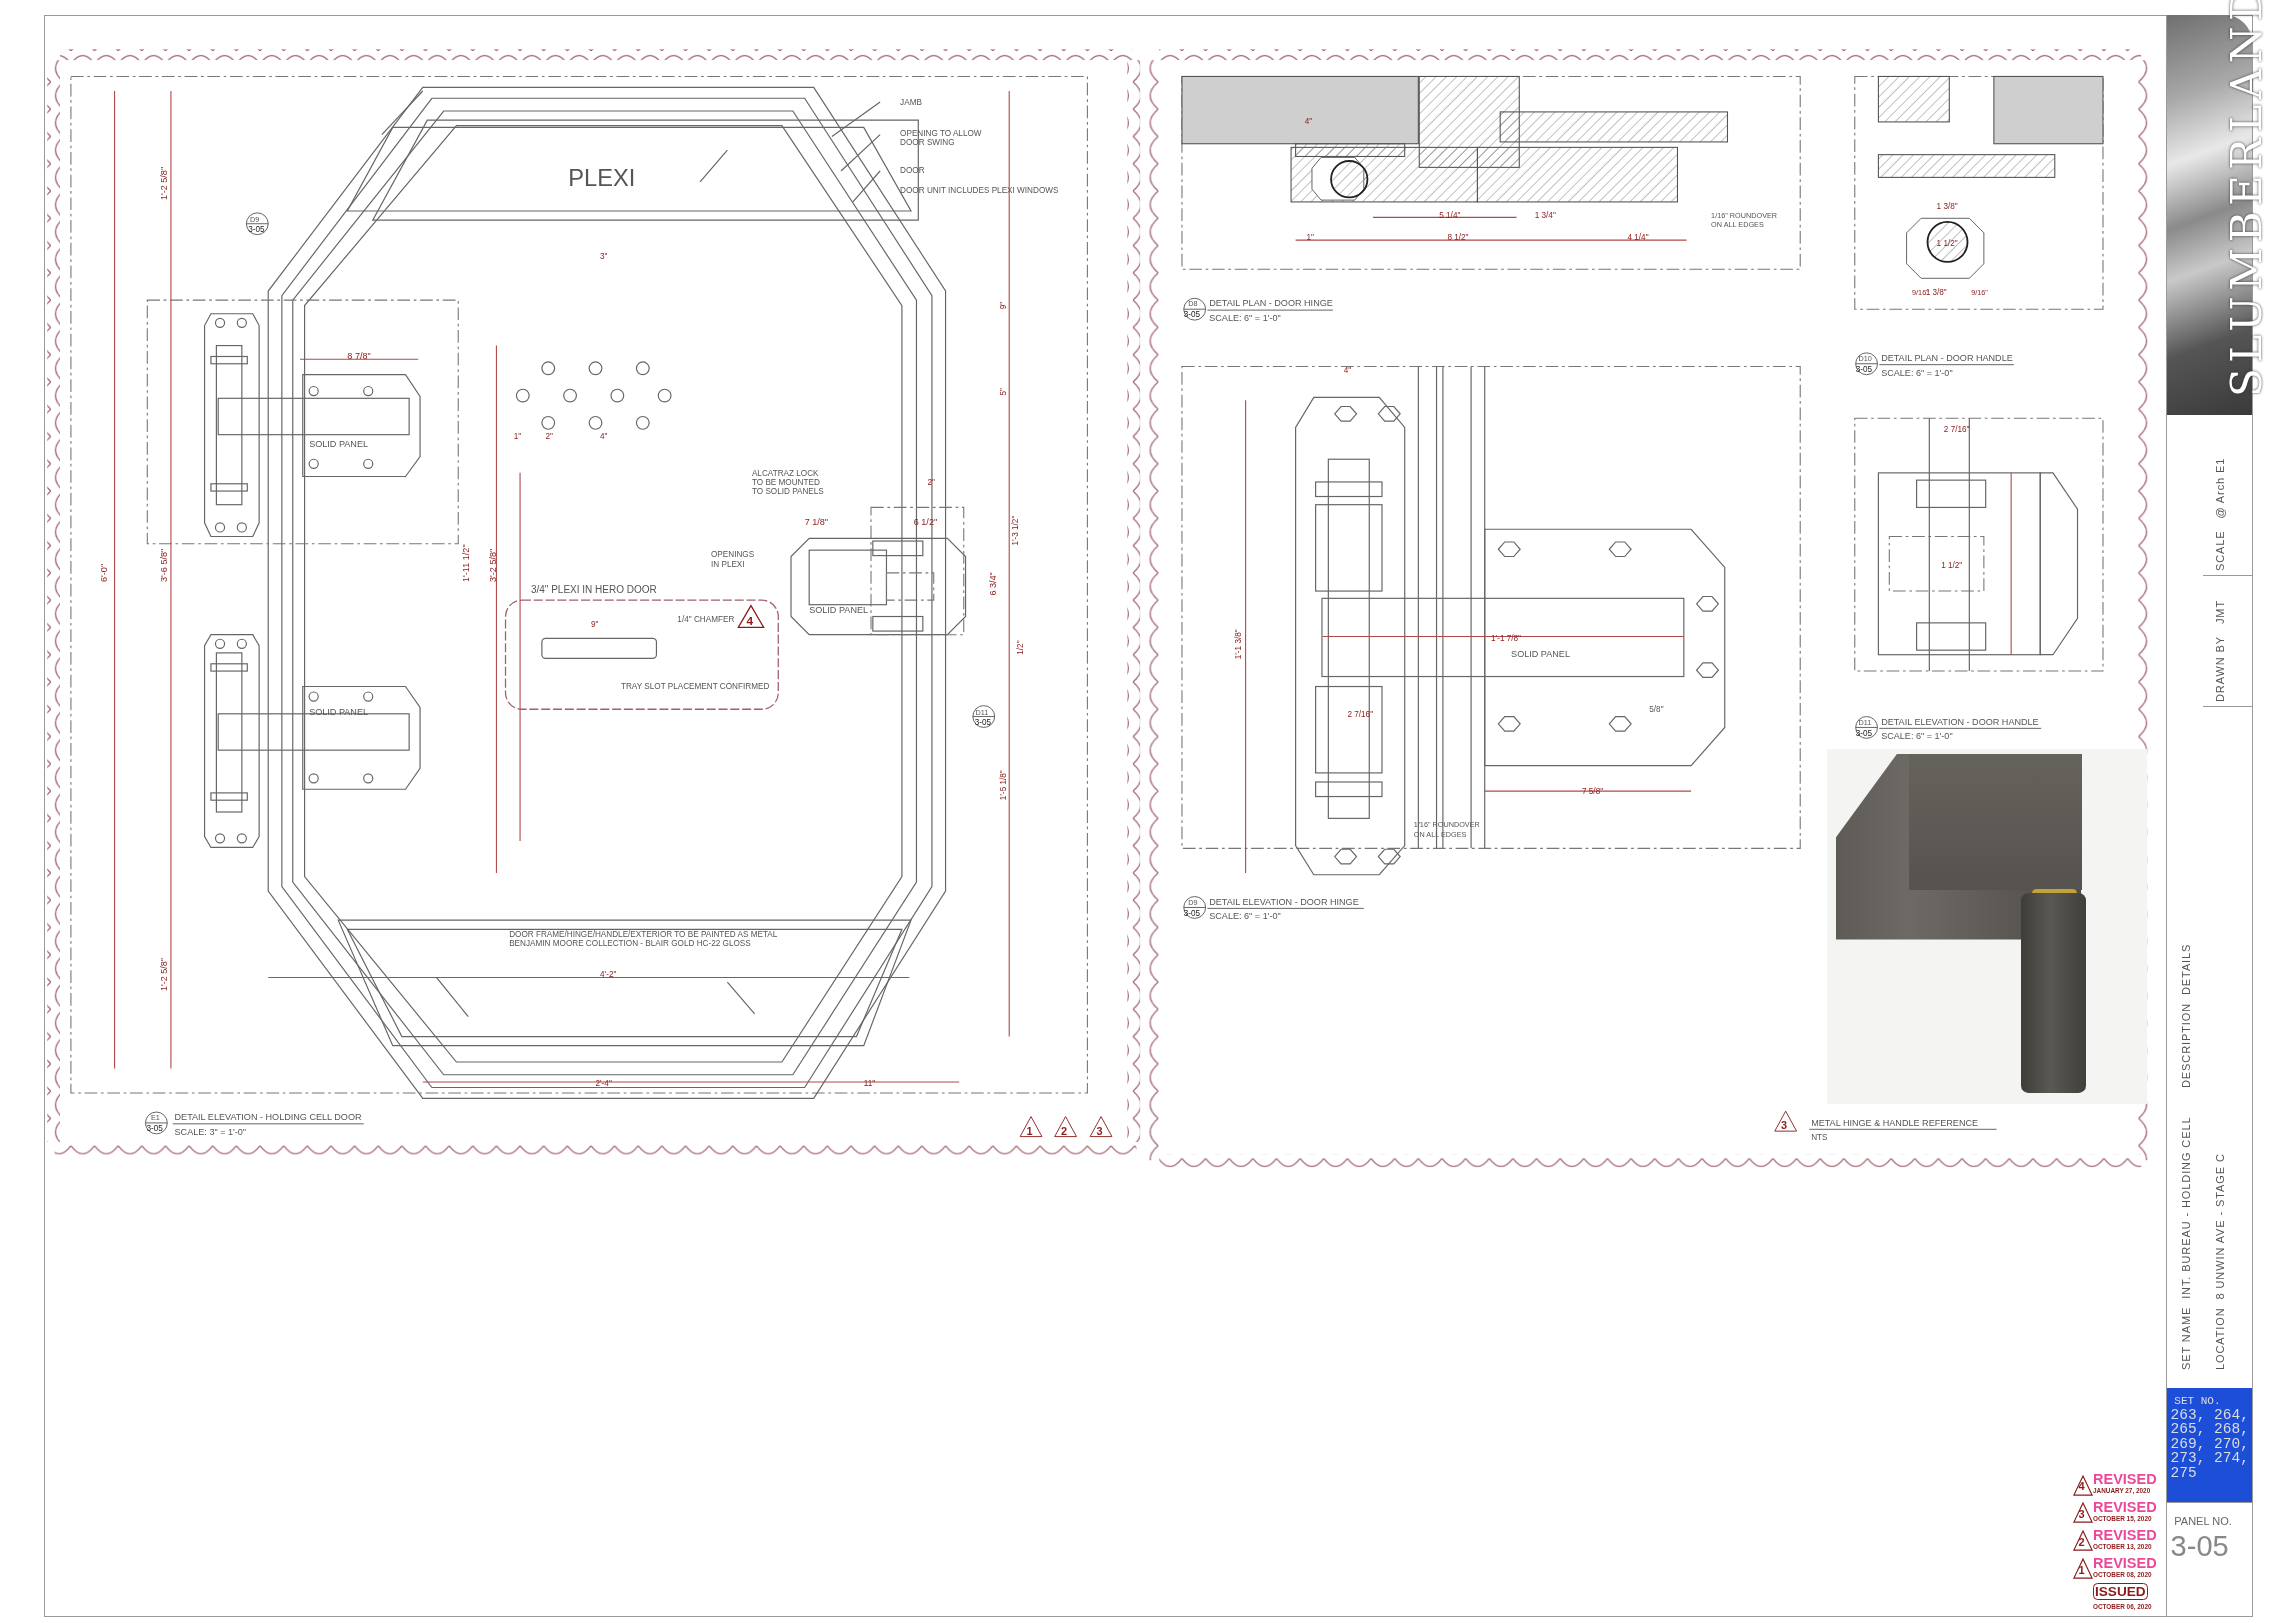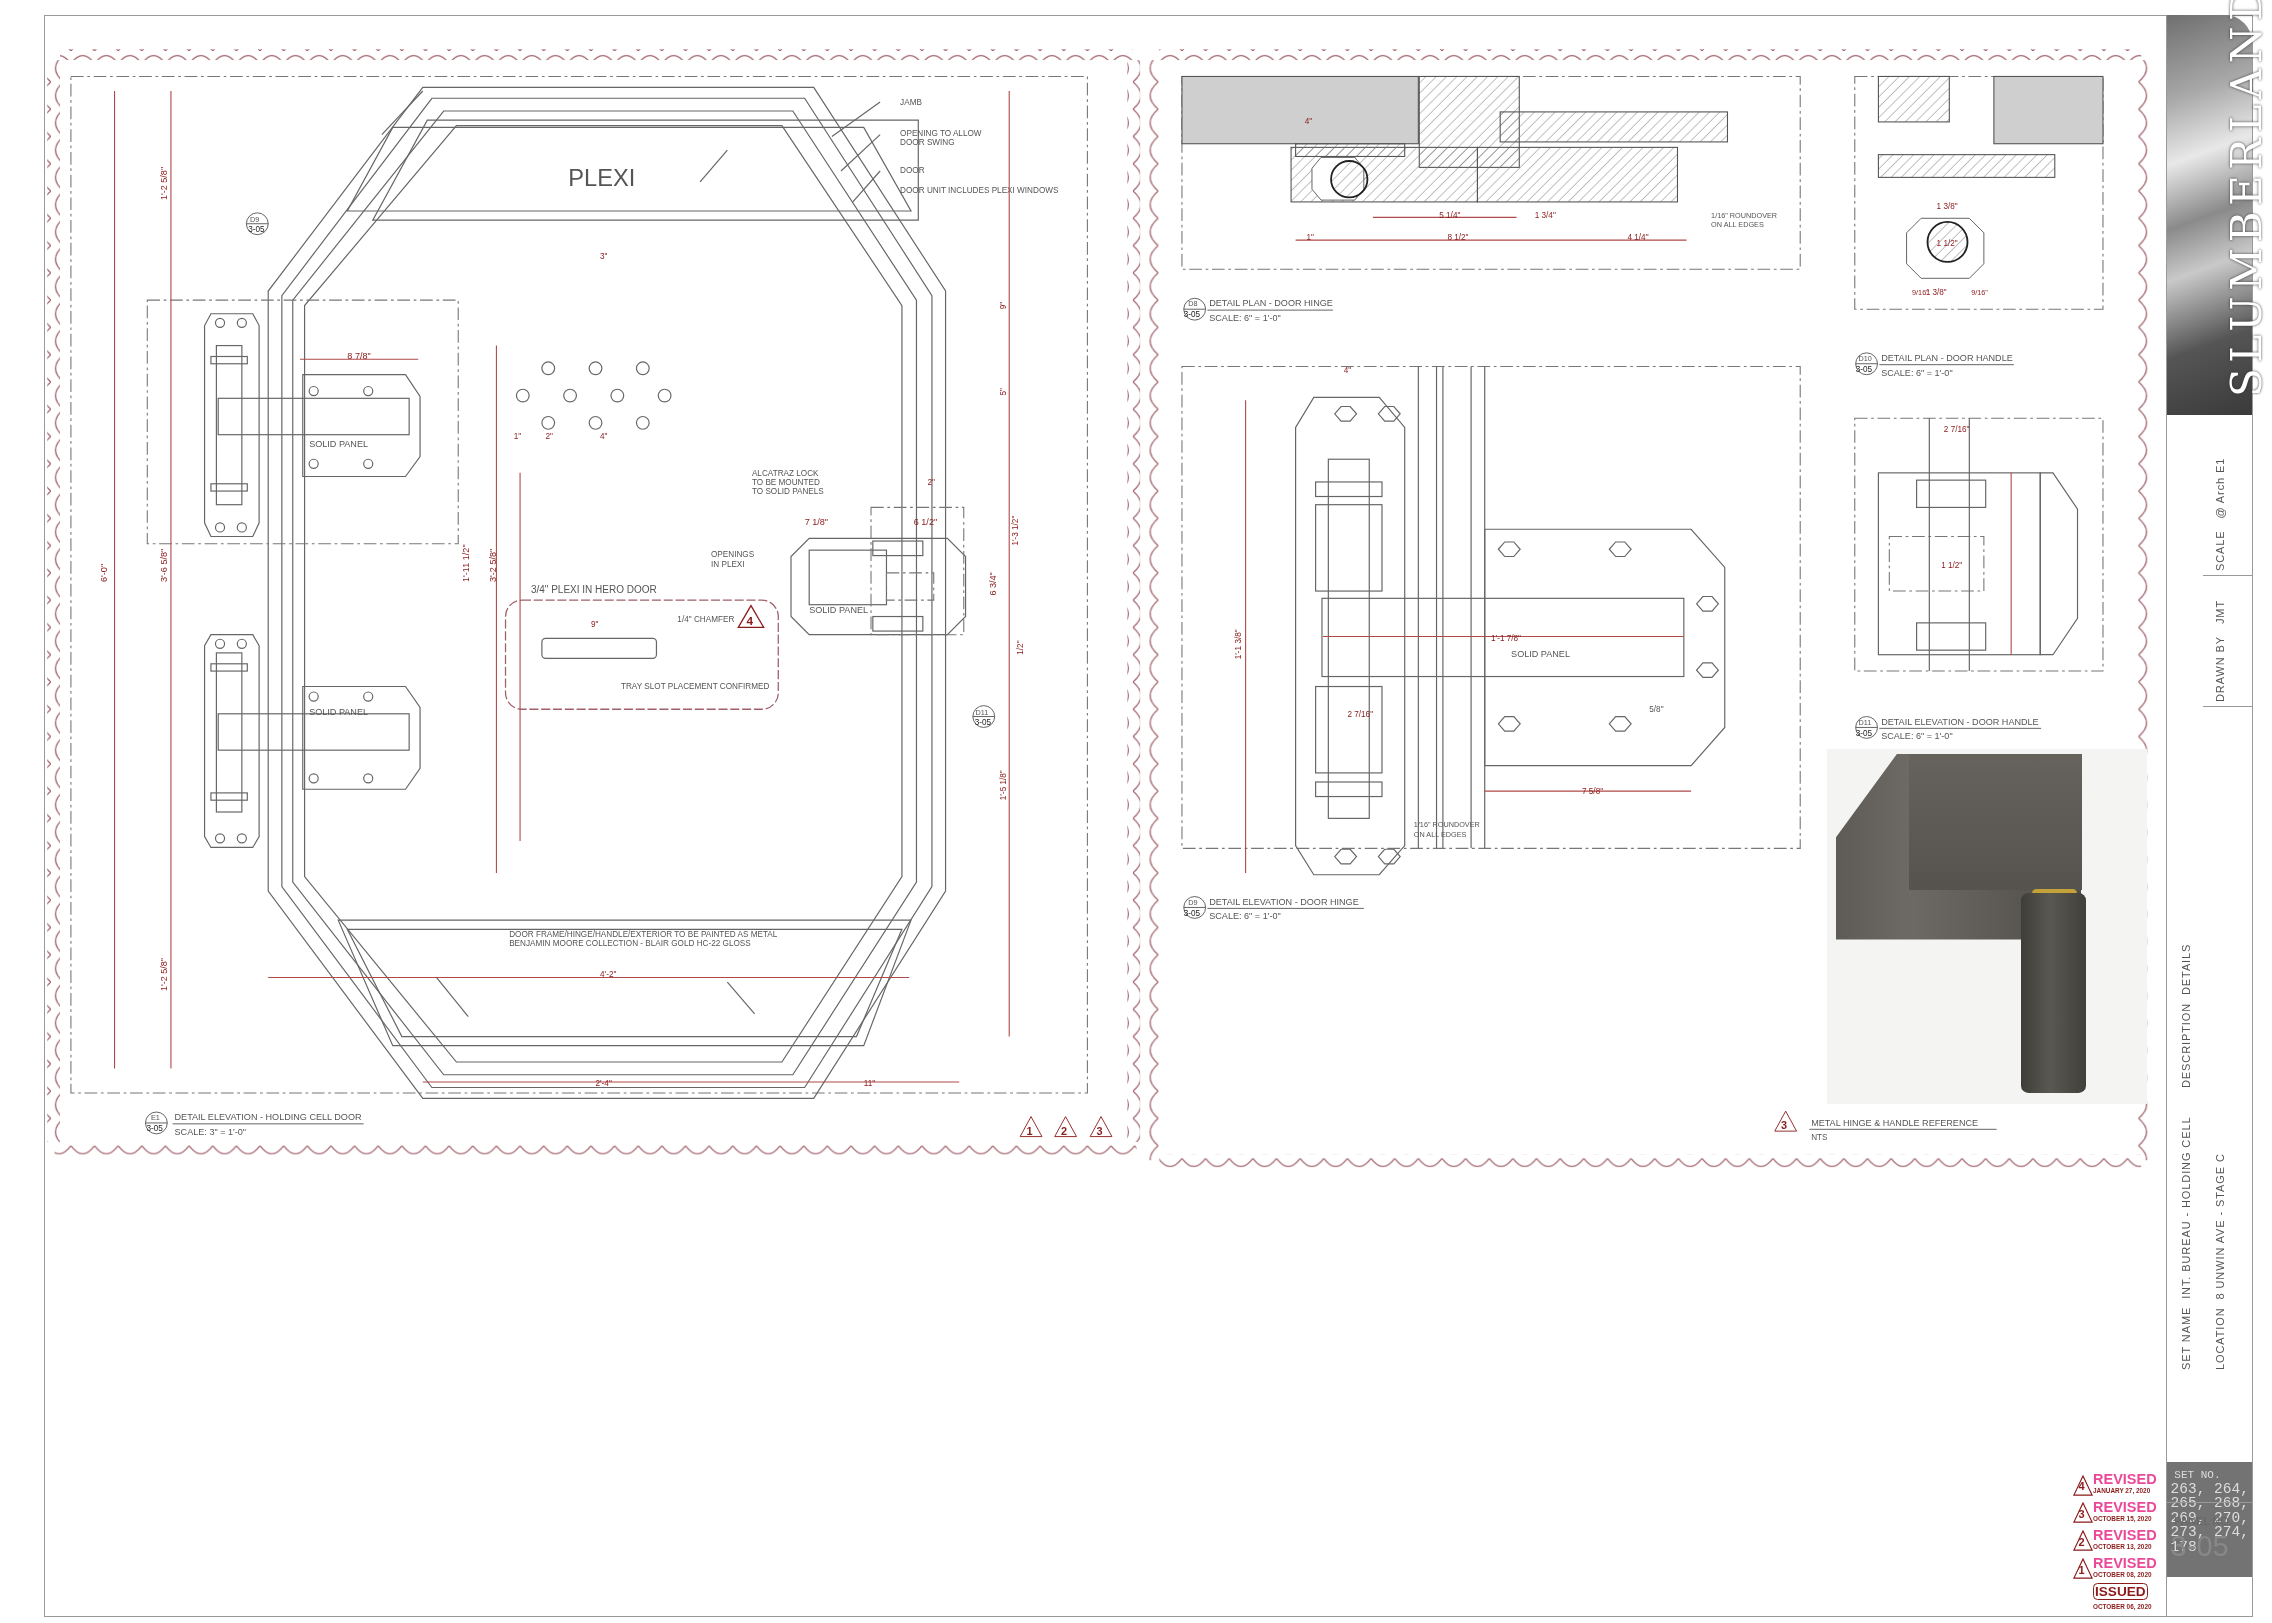--- a/index.html
+++ b/index.html
@@ -14,21 +14,21 @@
   .cloud{stroke:#a0606a;fill:none;stroke-width:1.4;}
   .hatch{fill:url(#hatch);stroke:#555;stroke-width:1.2;}
   .grey{fill:#cfcfcf;stroke:#555;stroke-width:1.2;}
   .titleblock{position:absolute;left:2166px;top:14.5px;width:87px;height:1602px;border-left:1.8px solid #999;box-sizing:border-box;}
   .logo{position:absolute;left:0;top:0;width:85px;height:400px;border-top-right-radius:27px;
         background:linear-gradient(160deg,#6f6f6f 0%,#a8a8a8 20%,#e8e8e8 35%,#8a8a8a 50%,#c9c9c9 62%,#555 80%,#3a3a3a 100%);}
   .logo-text{position:absolute;left:55px;top:382px;transform-origin:0 0;transform:rotate(-90deg);
              font-family:"DejaVu Serif",serif;font-size:42px;letter-spacing:5.5px;color:#fff;white-space:nowrap;text-shadow:0 0 2.7px #333;}
   .vtext{position:absolute;transform-origin:0 0;transform:rotate(-90deg);white-space:nowrap;font-size:11px;color:#555;letter-spacing:0.9px;}
   .tb-rule{position:absolute;left:36px;width:49px;border-top:1.8px solid #999;}
-  .setno{position:absolute;left:0;top:1447px;width:85px;height:115px;background:#737373;color:#ddd;font-family:"Liberation Mono",monospace;text-decoration:underline;}
+  .setno{position:absolute;left:0;top:1373px;width:85px;height:115px;background:#1d4ed8;color:#ddd;font-family:"Liberation Mono",monospace;text-decoration:underline;}
   .setno .lbl{position:absolute;left:7.3px;top:7.3px;font-size:11px;}
   .setno .val{position:absolute;left:3.6px;top:20px;font-size:14.5px;line-height:14.5px;width:82px;}
   .sheetno{position:absolute;left:0;top:1487px;width:85px;height:115px;border-top:1.8px solid #999;}
   .sheetno .lbl{position:absolute;left:7.3px;top:12.7px;font-size:11px;color:#666;}
   .sheetno .val{position:absolute;left:3.6px;top:27px;font-size:29px;color:#888;font-weight:300;}
   .stamps{position:absolute;left:2073px;top:1471px;width:96px;}
   .stamp{position:relative;height:27px;margin-bottom:0.9px;}
   .stamp .rv{position:absolute;left:20px;top:0;font-size:14.5px;font-weight:bold;color:#ec4899;}
   .stamp .dt{position:absolute;left:20px;top:16.4px;font-size:6.4px;font-weight:bold;color:#8b1a1a;white-space:nowrap;}
   .issued{position:absolute;left:20px;top:0;border:1.4px solid #8b1a1a;border-radius:4.5px;padding:0 1px;font-size:13.6px;font-weight:bold;color:#8b1a1a;}
@@ -410,21 +410,21 @@
     <span>DESCRIPTION</span>&nbsp;&nbsp;<span>DETAILS</span>
   </div>
   <div class="vtext" style="left:12.7px;top:1355px;">
     <span>SET NAME</span>&nbsp;&nbsp;<span>INT. BUREAU - HOLDING CELL</span>
   </div>
   <div class="vtext" style="left:47px;top:1355px;">
     <span>LOCATION</span>&nbsp;&nbsp;<span>8 UNWIN AVE - STAGE C</span>
   </div>
   <div class="setno">
     <div class="lbl">SET NO.</div>
-    <div class="val">263, 264, 265, 268, 269, 270, 273, 274, 178</div>
+    <div class="val">263, 264, 265, 268, 269, 270, 273, 274, 275</div>
   </div>
   <div class="sheetno">
     <div class="lbl">PANEL NO.</div>
     <div class="val">3-05</div>
   </div>
 </div>
 
 <div class="stamps">
   <div class="stamp">
     <svg width="20" height="22" style="position:absolute;left:0;top:3.6px" viewBox="0 0 22 24">

